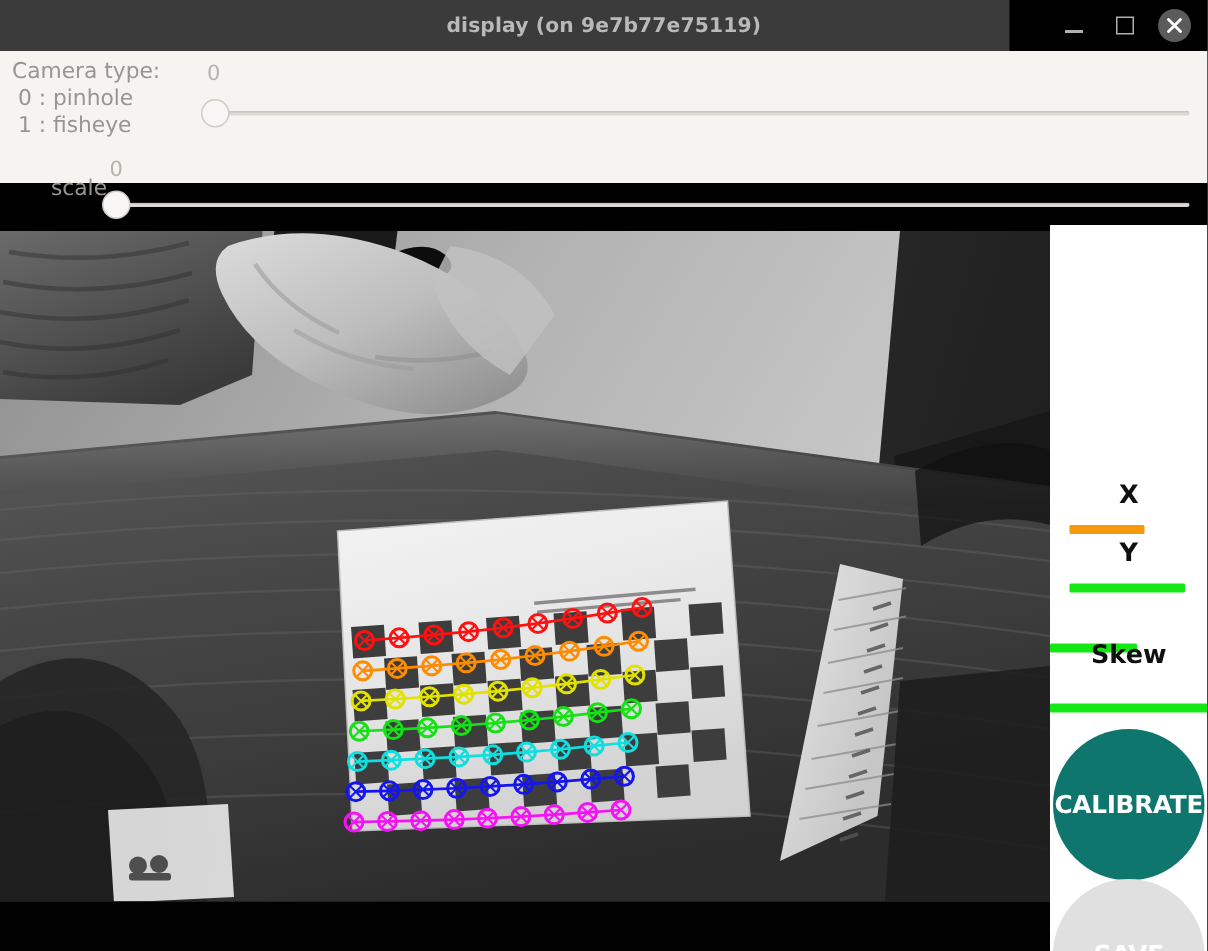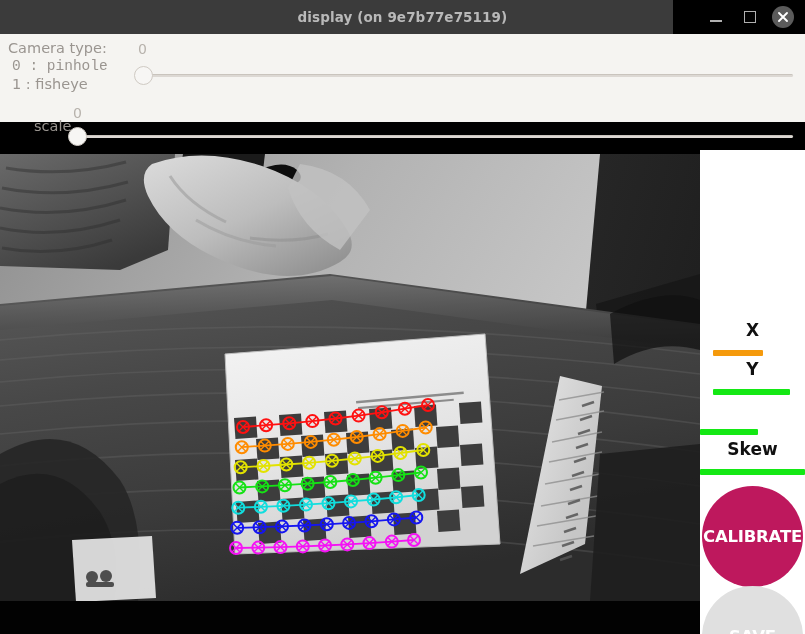--- a/index.html
+++ b/index.html
@@ -109,21 +109,21 @@
     border-radius: 50%;
     background: #f7f6f4;
     border: 1.4px solid #cfcac3;
     box-sizing: border-box;
     cursor: pointer;
   }
 
   
   #lbl-camtype   { left: 8px;  top: 6px;  }
   #val-camtype   { left: 138px; top: 7px; }
-  #lbl-pinhole   { left: 12px; top: 24px; font-family: Liberation Mono, monospace; }
+  #lbl-pinhole   { left: 12px; top: 24px; }
   #lbl-fisheye   { left: 12px; top: 42px; }
   #track-camtype { left: 148px; top: 40px; width: 645px; }
   #handle-camtype{ left: 134px; top: 32px; }
 
   #lbl-scale     { left: 6px;  top: 84px; margin-left: 28px; }
   #val-scale     { left: 73px; top: 71px; }
   #track-scale   { left: 82px; top: 101px; width: 711px; }
   #handle-scale  { left: 68px; top: 93px; }
 
   
@@ -173,21 +173,21 @@
     position: absolute;
     height: 6px;
     border-radius: 1px;
   }
   #lbl-x    { top: 170px; }
   #bar-x    { left: 13px;  top: 200px; width: 50px; }
   #lbl-y    { top: 209px; }
   #bar-y    { left: 13px;  top: 239px; width: 77px; }
   #lbl-size { top: 249px; }
   #bar-size { left: 0px;   top: 279px; width: 58px; }
-  #lbl-skew { top: 289px; }
+  #lbl-skew { top: 277px; }
   #bar-skew { left: 0px;   top: 319px; width: 105px; }
 
   .circ-btn {
     position: absolute;
     left: 2px;
     width: 101px;
     height: 101px;
     border-radius: 50%;
     display: flex;
     align-items: center;
@@ -571,21 +571,21 @@
     <div class="metric-bar" id="bar-x" style="background: rgb(245, 154, 12);"></div>
 
     <div class="metric-label" id="lbl-y">Y</div>
     <div class="metric-bar" id="bar-y" style="background: rgb(20, 232, 20);"></div>
 
     <div class="metric-bar" id="bar-size" style="background: rgb(20, 232, 20);"></div>
 
     <div class="metric-label" id="lbl-skew">Skew</div>
     <div class="metric-bar" id="bar-skew" style="background: rgb(20, 232, 20);"></div>
 
-    <div class="circ-btn" id="btn-calibrate" style="background: #be185d;">
+    <div class="circ-btn" id="btn-calibrate" style="background: #0f766e;">
       <span>CALIBRATE</span>
     </div>
     <div class="circ-btn" id="btn-save" style="background: rgb(224, 224, 224);">
       <span>SAVE</span>
     </div>
 
   </div>
 
 </div>
 

